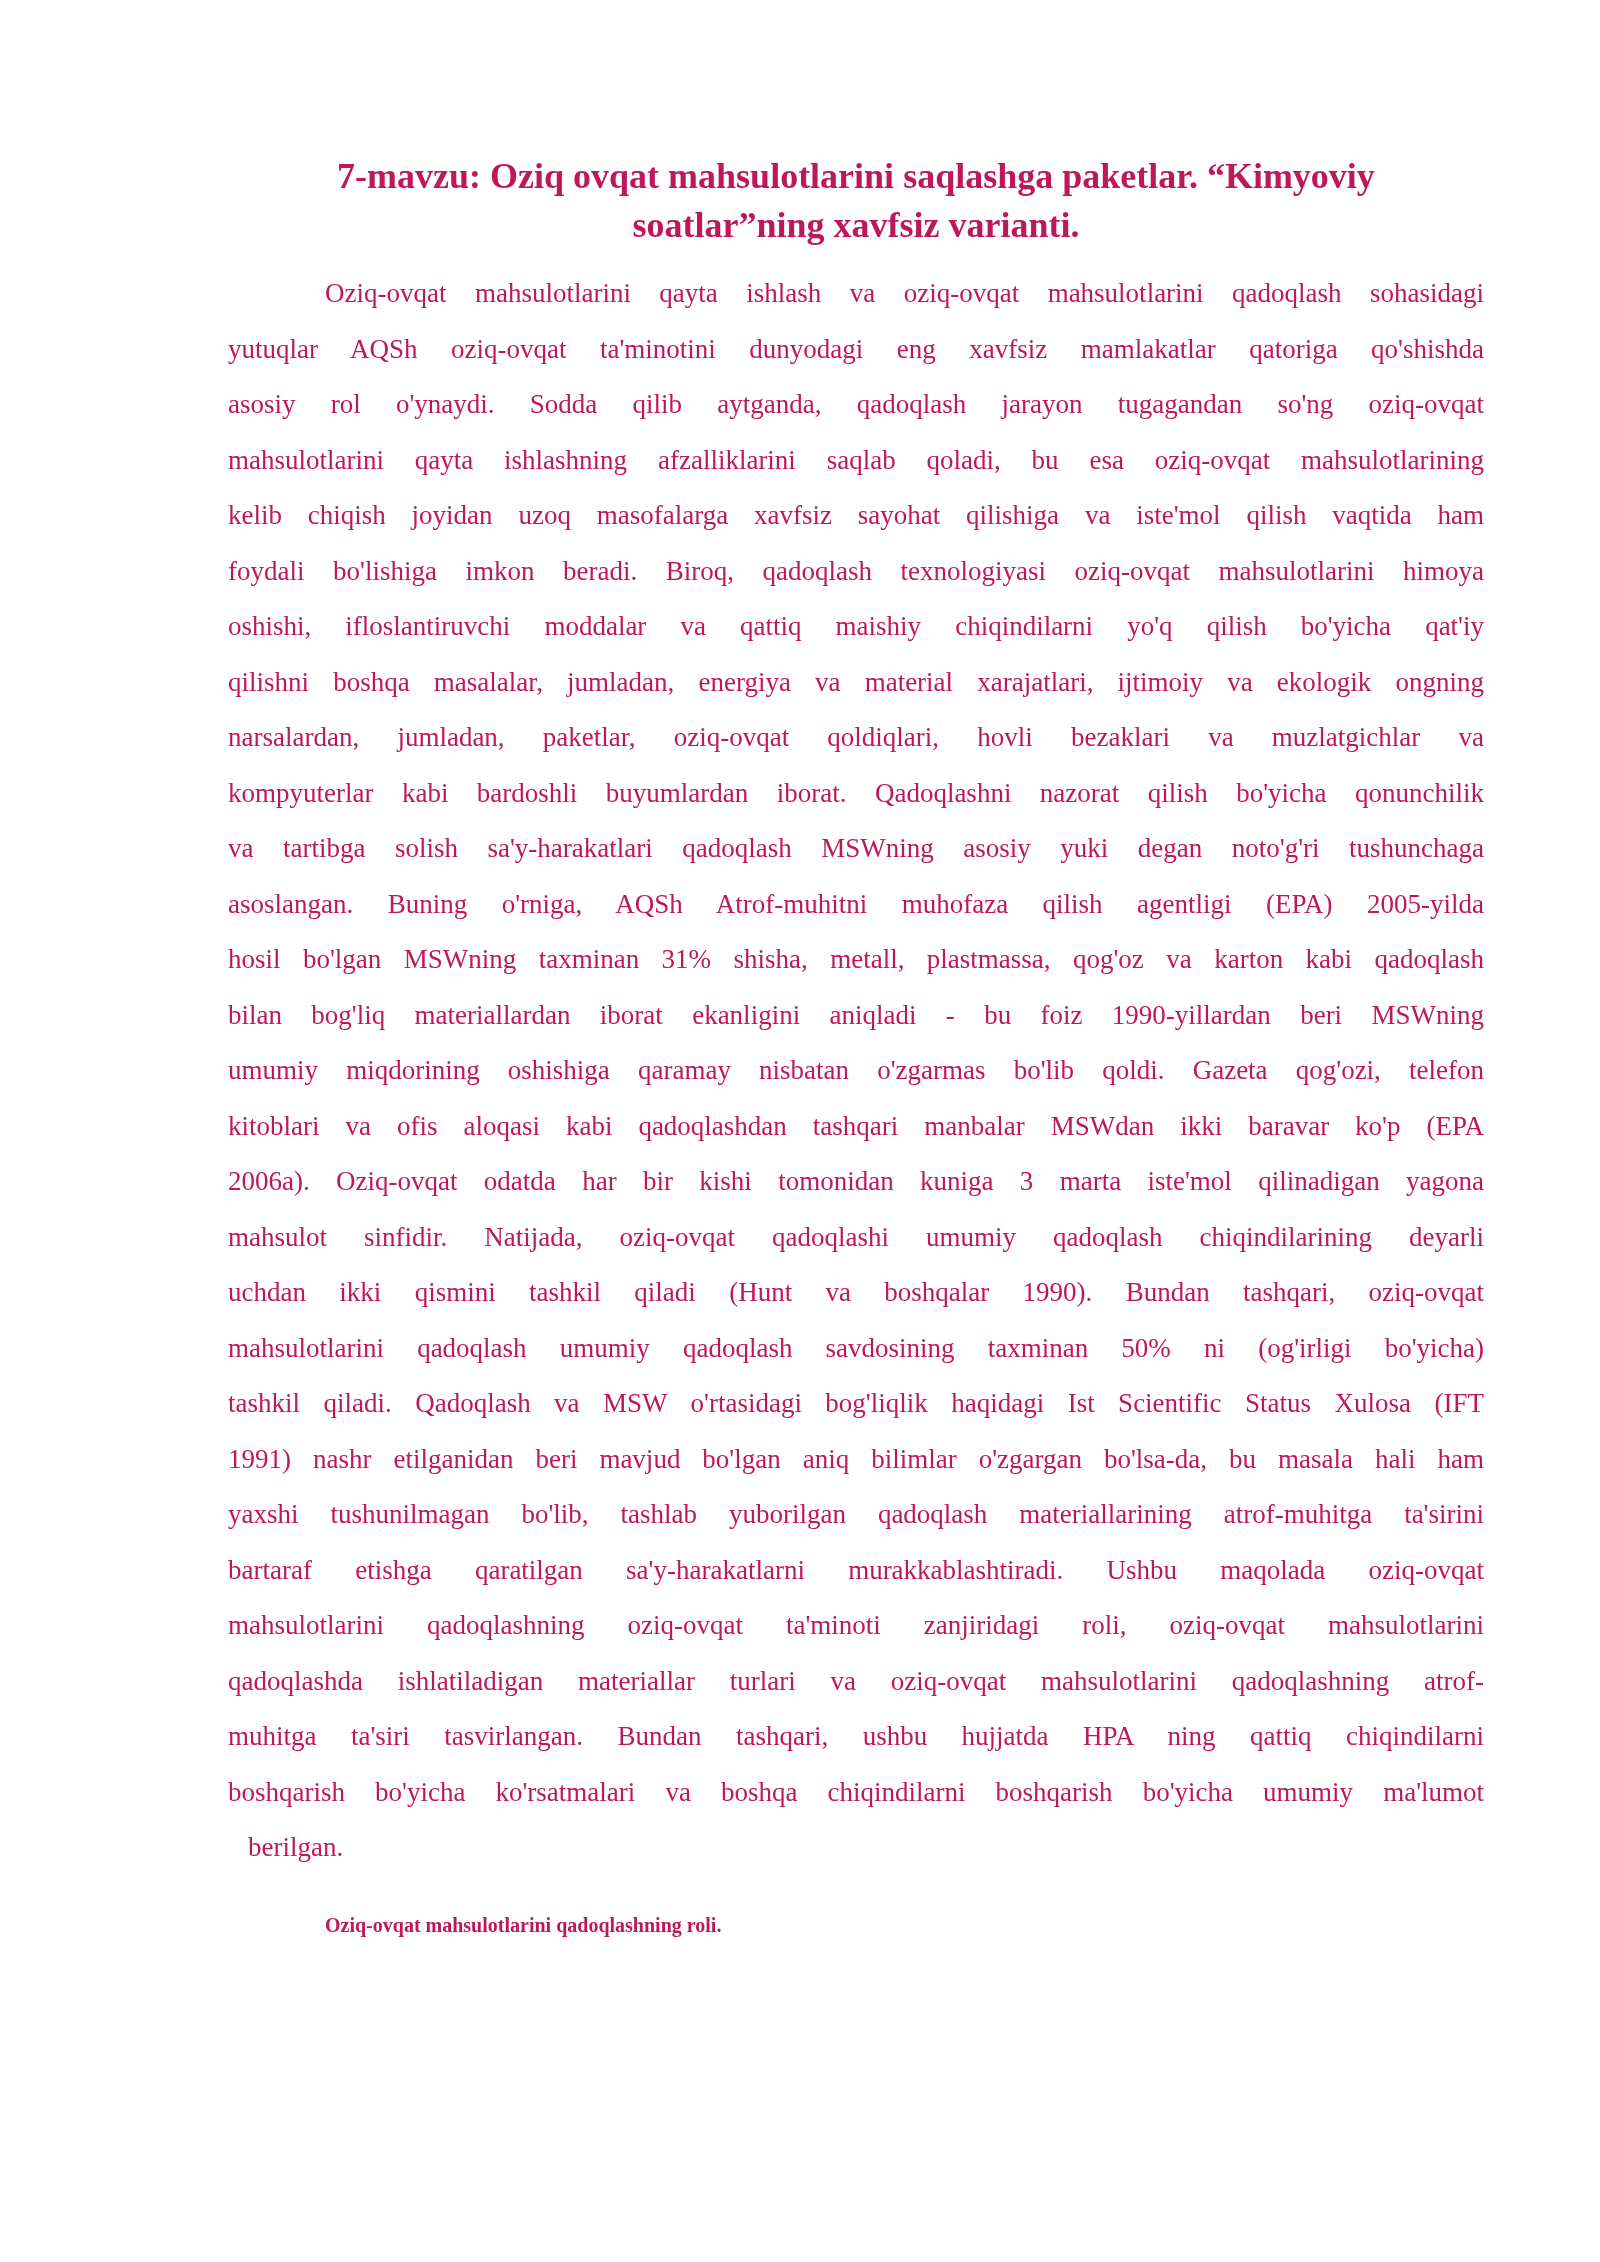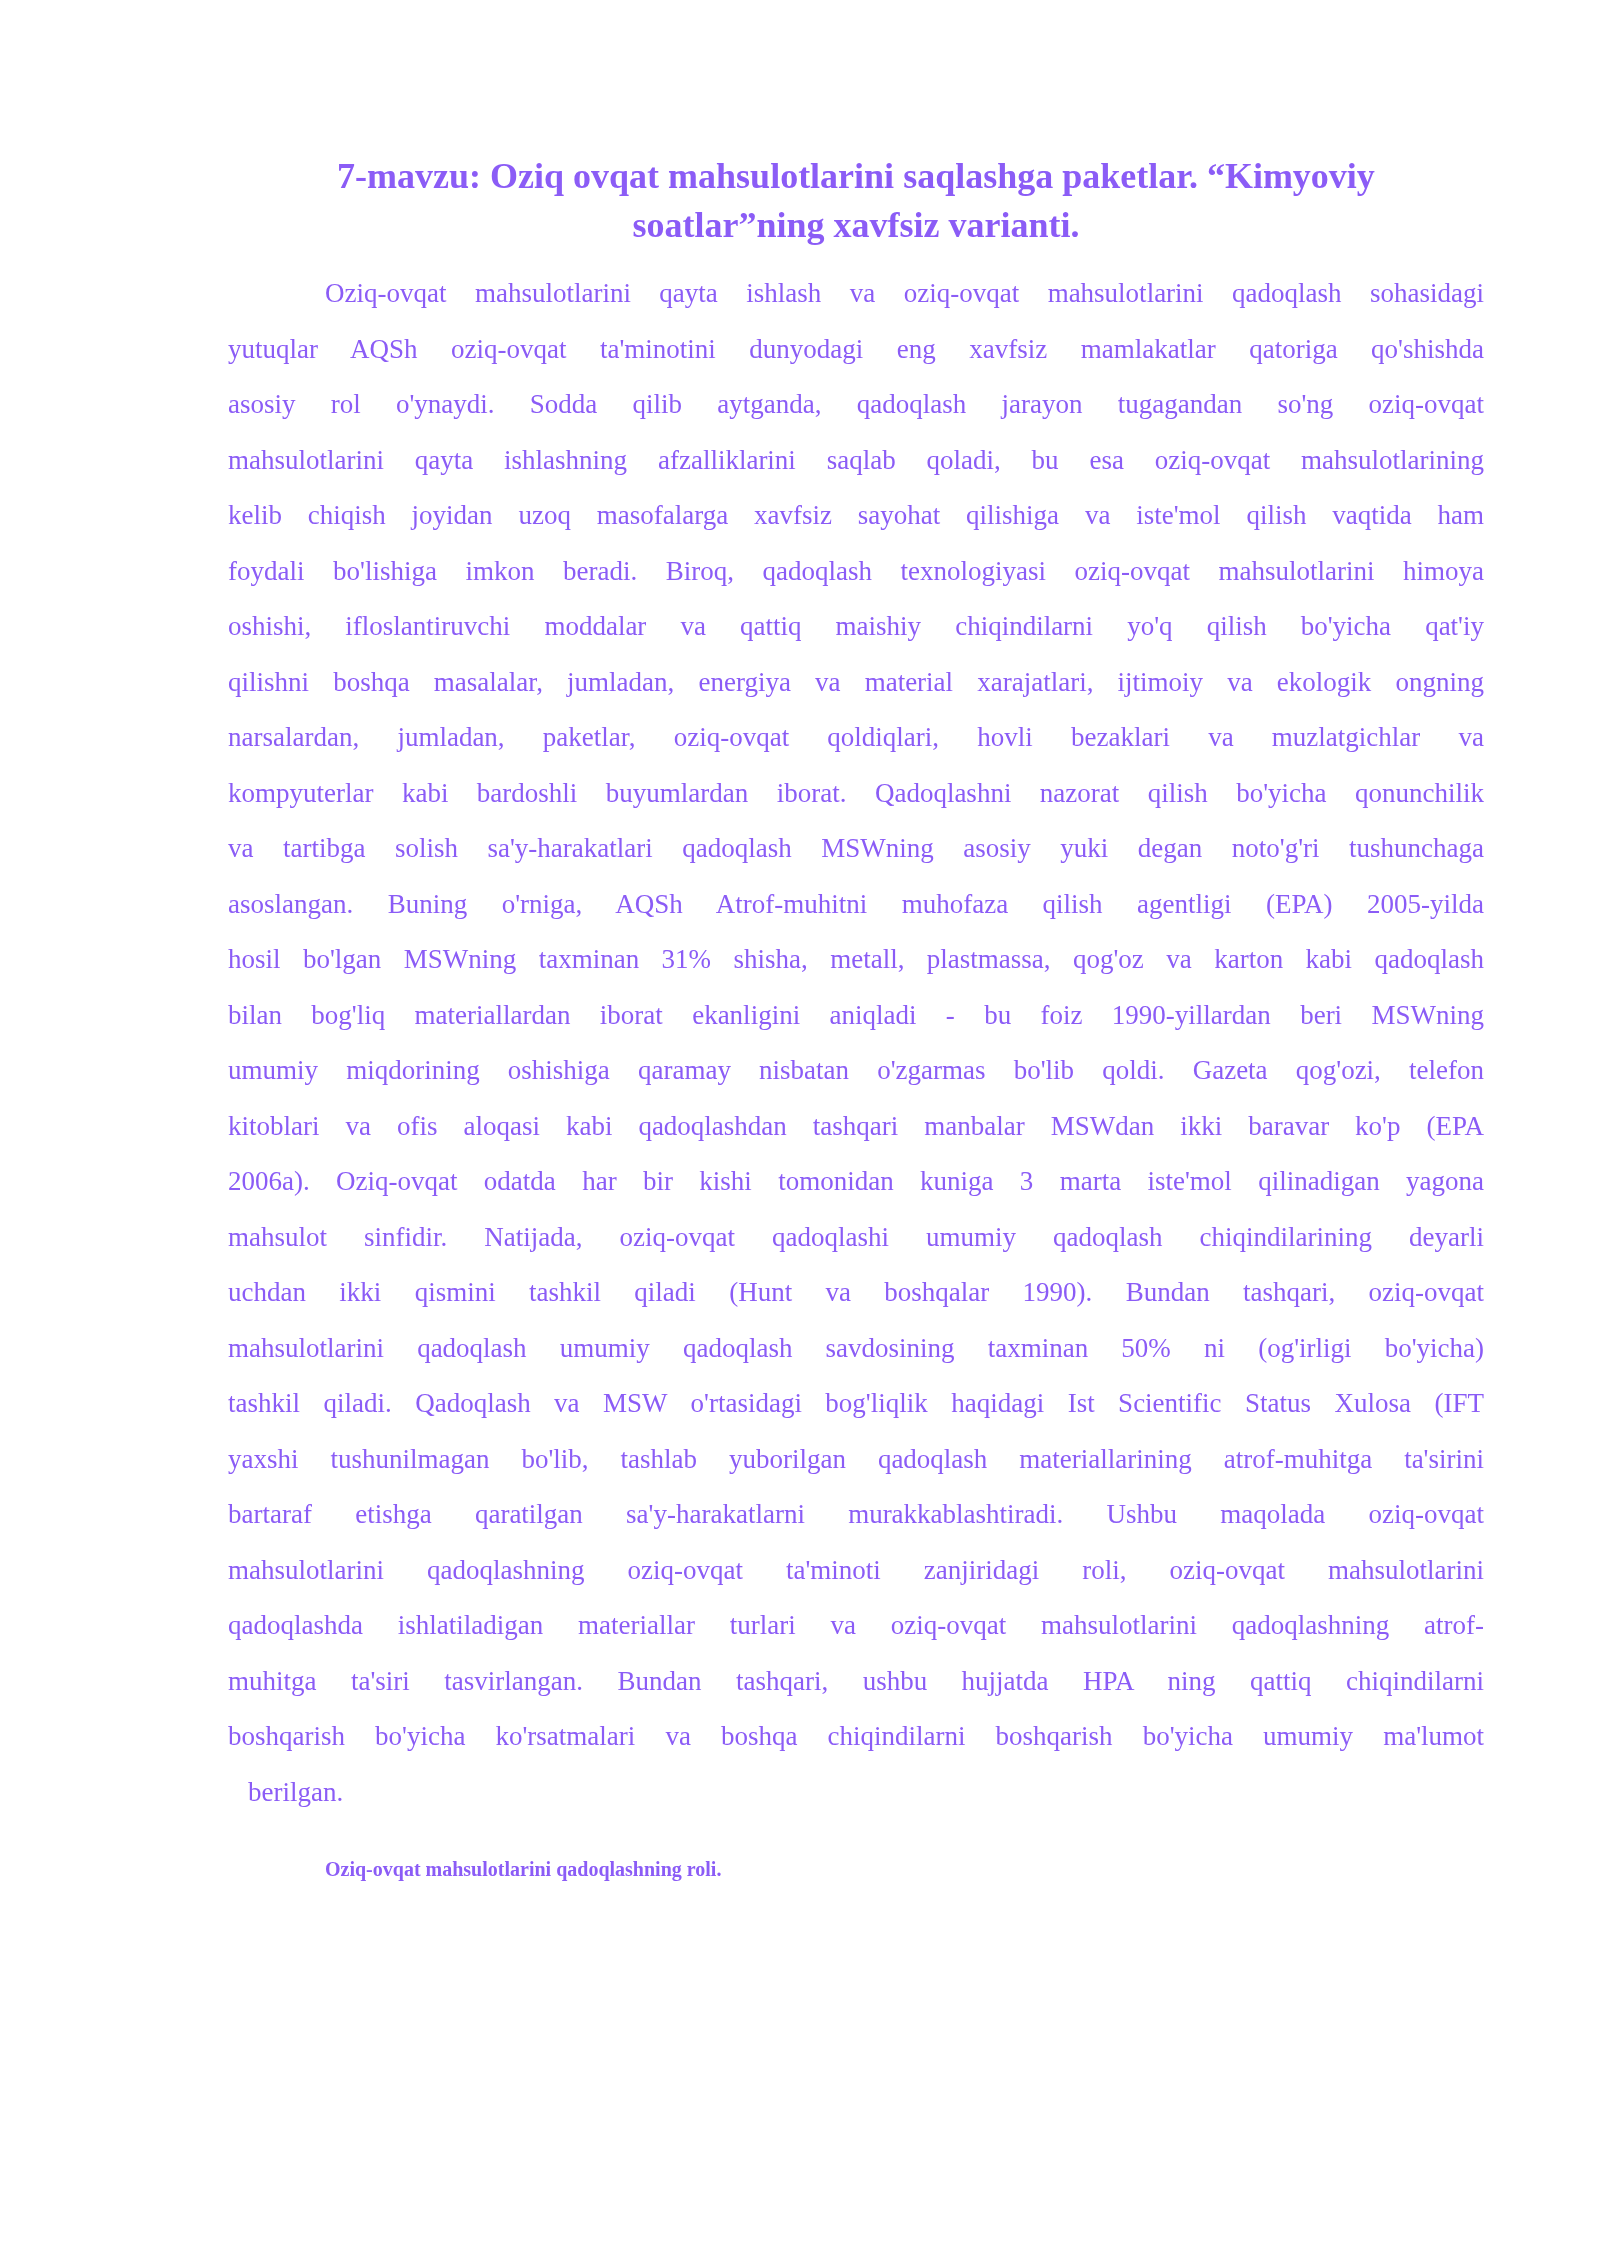--- a/index.html
+++ b/index.html
@@ -5,21 +5,21 @@
   html, body {
     margin: 0;
     padding: 0;
     background: #ffffff;
   }
   .page {
     position: relative;
     width: 1600px;
     height: 2262px;
     background: #ffffff;
-    color: #8b5cf6;
+    color: #be185d;
     font-family: "Liberation Serif", "DejaVu Serif", serif;
     overflow: hidden;
   }
   .content {
     margin-left: 228px;
     width: 1256px;
   }
   .doc-title {
     margin: 0;
     padding-top: 152px;
@@ -88,20 +88,21 @@
         <div class="line">asoslangan. Buning o'rniga, AQSh Atrof-muhitni muhofaza qilish agentligi (EPA) 2005-yilda</div>
         <div class="line">hosil bo'lgan MSWning taxminan 31% shisha, metall, plastmassa, qog'oz va karton kabi qadoqlash</div>
         <div class="line">bilan bog'liq materiallardan iborat ekanligini aniqladi - bu foiz 1990-yillardan beri MSWning</div>
         <div class="line">umumiy miqdorining oshishiga qaramay nisbatan o'zgarmas bo'lib qoldi. Gazeta qog'ozi, telefon</div>
         <div class="line">kitoblari va ofis aloqasi kabi qadoqlashdan tashqari manbalar MSWdan ikki baravar ko'p (EPA</div>
         <div class="line">2006a). Oziq-ovqat odatda har bir kishi tomonidan kuniga 3 marta iste'mol qilinadigan yagona</div>
         <div class="line">mahsulot sinfidir. Natijada, oziq-ovqat qadoqlashi umumiy qadoqlash chiqindilarining deyarli</div>
         <div class="line">uchdan ikki qismini tashkil qiladi (Hunt va boshqalar 1990). Bundan tashqari, oziq-ovqat</div>
         <div class="line">mahsulotlarini qadoqlash umumiy qadoqlash savdosining taxminan 50% ni (og'irligi bo'yicha)</div>
         <div class="line">tashkil qiladi. Qadoqlash va MSW o'rtasidagi bog'liqlik haqidagi Ist Scientific Status Xulosa (IFT</div>
+        <div class="line">1991) nashr etilganidan beri mavjud bo'lgan aniq bilimlar o'zgargan bo'lsa-da, bu masala hali ham</div>
         <div class="line">yaxshi tushunilmagan bo'lib, tashlab yuborilgan qadoqlash materiallarining atrof-muhitga ta'sirini</div>
         <div class="line">bartaraf etishga qaratilgan sa'y-harakatlarni murakkablashtiradi. Ushbu maqolada oziq-ovqat</div>
         <div class="line">mahsulotlarini qadoqlashning oziq-ovqat ta'minoti zanjiridagi roli, oziq-ovqat mahsulotlarini</div>
         <div class="line">qadoqlashda ishlatiladigan materiallar turlari va oziq-ovqat mahsulotlarini qadoqlashning atrof-</div>
         <div class="line">muhitga ta'siri tasvirlangan. Bundan tashqari, ushbu hujjatda HPA ning qattiq chiqindilarni</div>
         <div class="line">boshqarish bo'yicha ko'rsatmalari va boshqa chiqindilarni boshqarish bo'yicha umumiy ma'lumot</div>
         <div class="line last">berilgan.</div>
       </div>
 
     <h2 class="section-subheading">Oziq-ovqat mahsulotlarini qadoqlashning roli.</h2>

